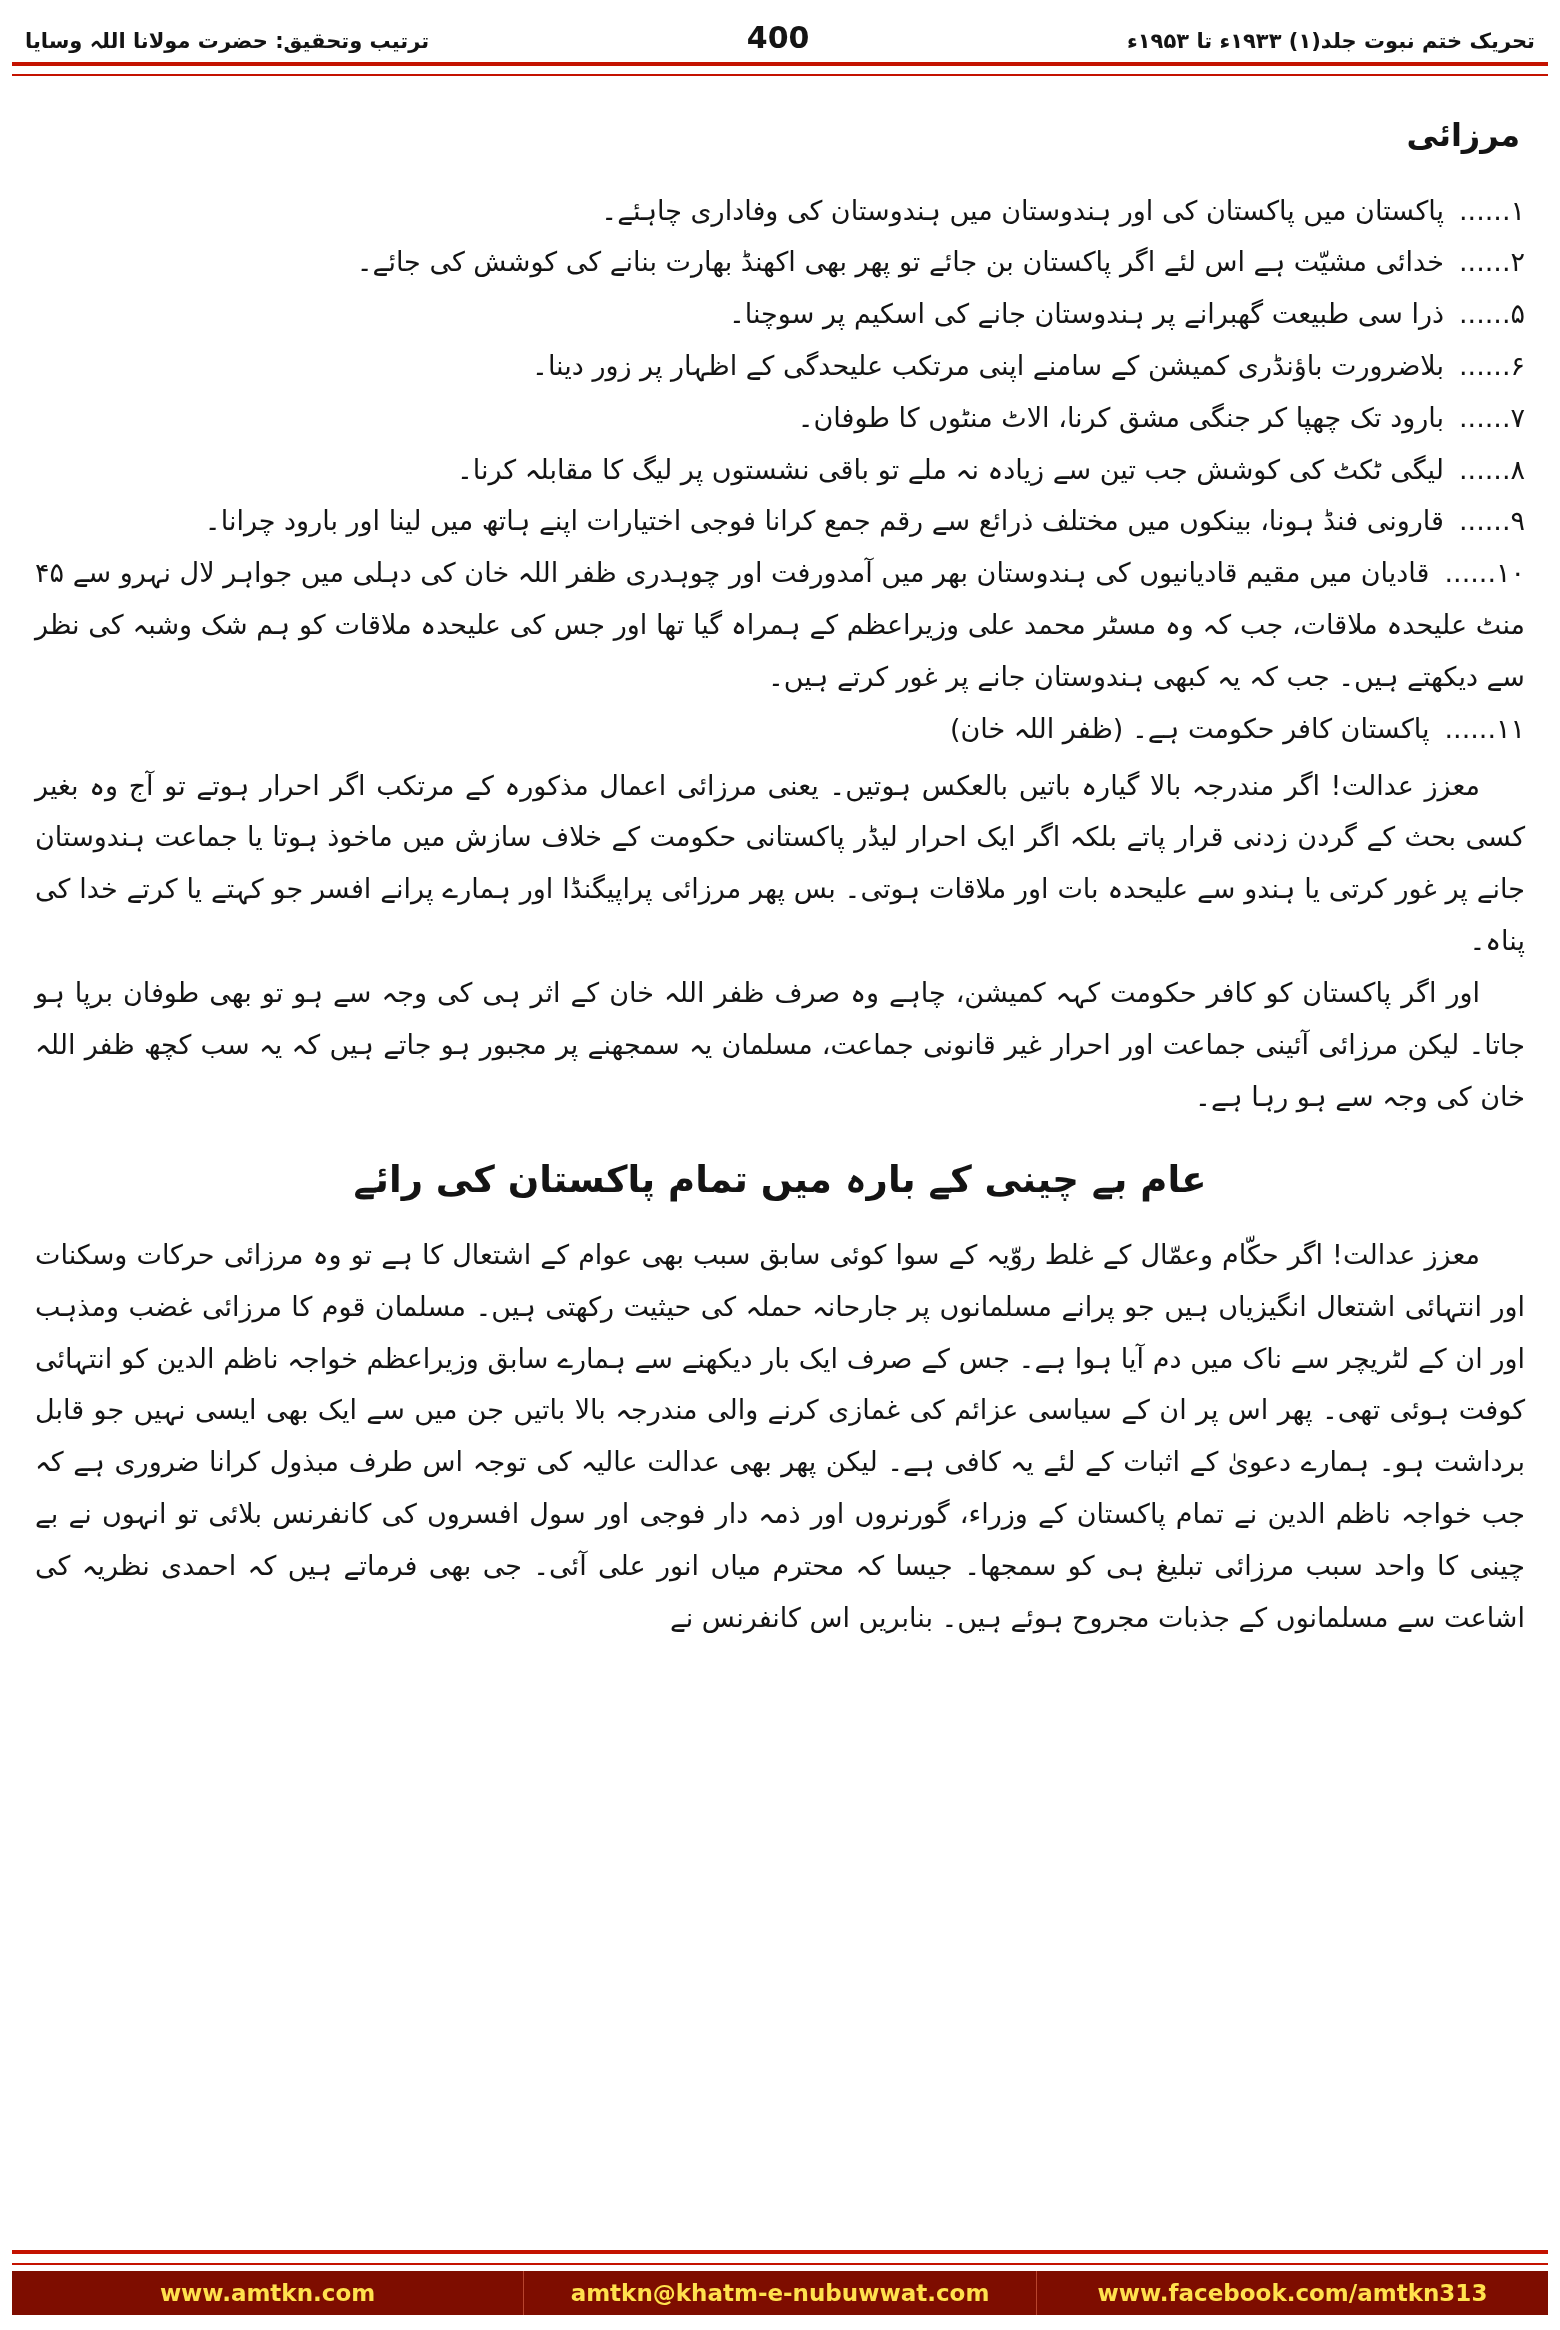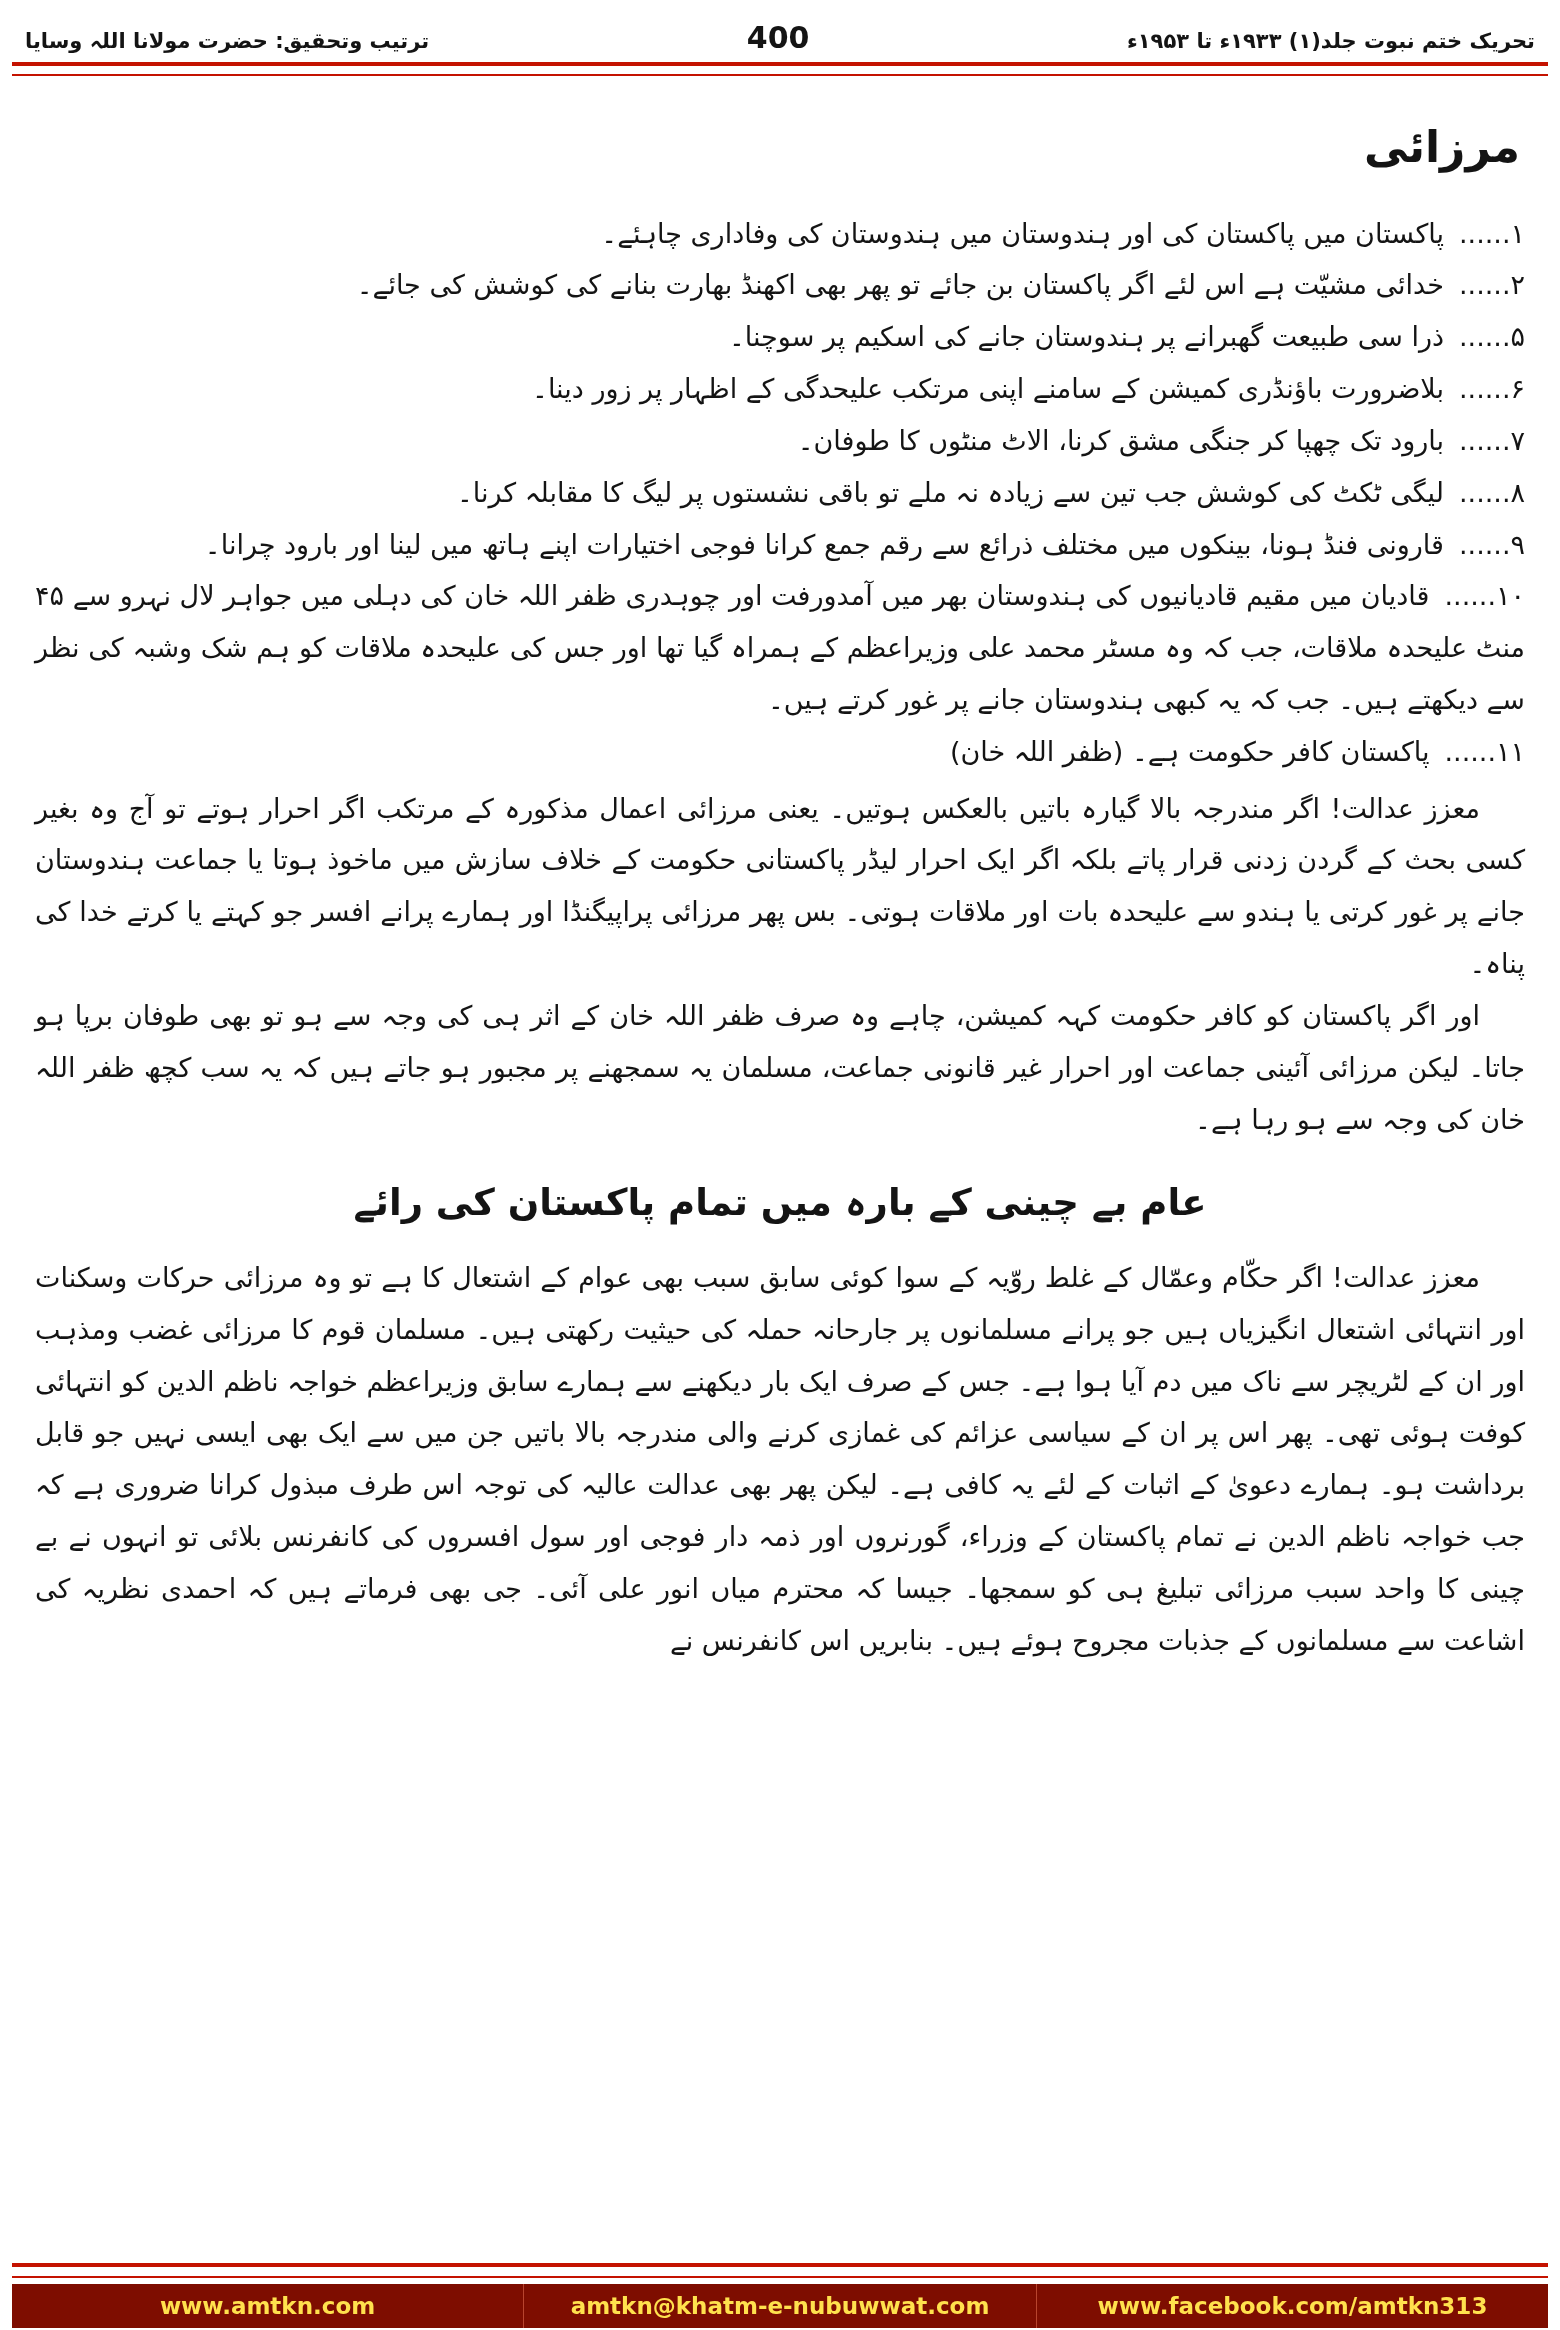--- a/index.html
+++ b/index.html
@@ -41,35 +41,35 @@
   }
   .content {
     direction: rtl;
     flex: 1;
     padding: 23.5px 35px 0;
     font-size: 27px;
     line-height: 1.92;
     text-align: justify;
   }
   .doc-title {
-    font-size: 44px;
+    font-size: 32px;
     margin: 5px 5px 18.5px;
     text-align: right;
     font-weight: bold;
   }
   .numbered-list { margin-bottom: 5px; }
   .list-item .num { margin-left: 15px; white-space: nowrap; }
   .para { text-indent: 45px; margin: 0; }
   .section-heading {
     text-align: center;
     font-size: 37px;
     font-weight: bold;
     margin: 22px 0 13.4px;
   }
-  footer { margin-top: auto; padding-bottom: 2px; }
+  footer { margin-top: auto; padding-bottom: 15px; }
   .footer-bar {
     display: flex;
     direction: ltr;
     margin: 5.9px 11.8px 0;
     background: var(--footer-bg);
     color: var(--footer-text);
     font-size: 23px;
     font-weight: bold;
     text-align: center;
     align-items: center;

